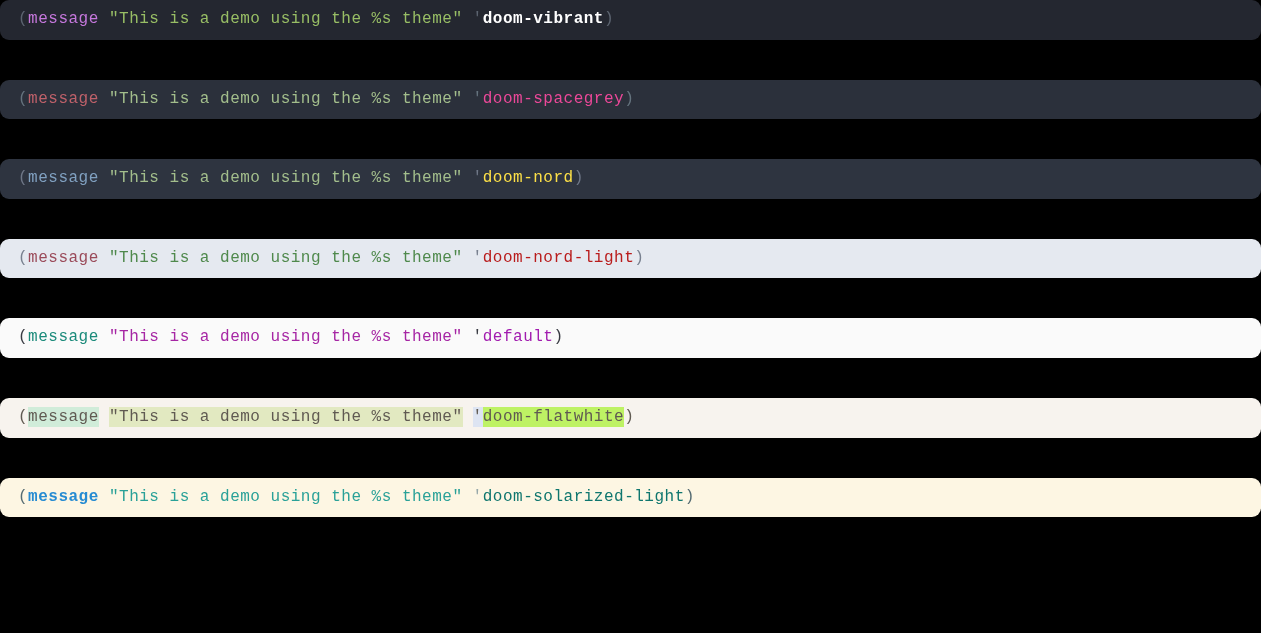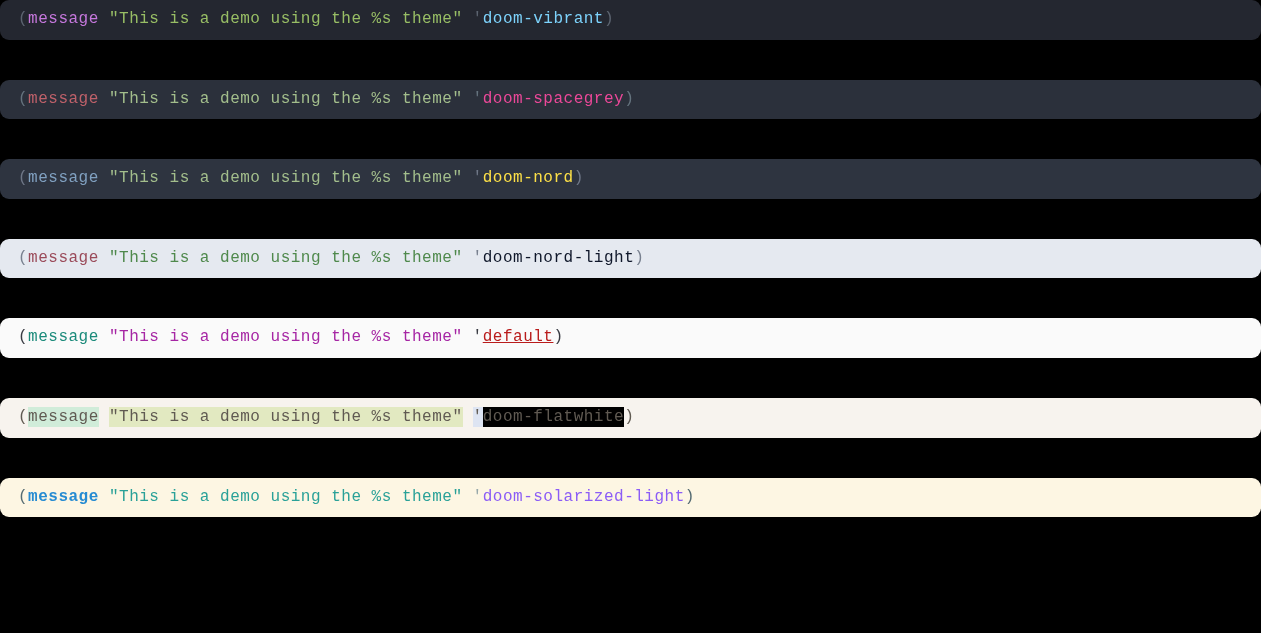--- a/index.html
+++ b/index.html
@@ -28,21 +28,21 @@
     .code-block:last-child {
       margin-bottom: 0;
     }
 
     
     .theme-vibrant { background: #242730; }
     .vibrant-paren { color: #5c6470; }
     .vibrant-message { color: #c678dd; }
     .vibrant-string { color: #98be65; }
     .vibrant-quote { color: #5c6470; }
-    .vibrant-symbol { color: #7dd3fc; }
+    .vibrant-symbol { color: #ffffff; font-weight: bold; }
 
     
     .theme-spacegrey { background: #2b303b; }
     .spacegrey-paren { color: #65737e; }
     .spacegrey-message { color: #bf616a; }
     .spacegrey-string { color: #a3be8c; }
     .spacegrey-quote { color: #65737e; }
     .spacegrey-symbol { color: #ec4899; }
 
     
@@ -52,45 +52,45 @@
     .nord-string { color: #a3be8c; }
     .nord-quote { color: #6f7787; }
     .nord-symbol { color: #fde047; }
 
     
     .theme-nord-light { background: #e5e9f0; }
     .nord-light-paren { color: #78808f; }
     .nord-light-message { color: #9a4a59; }
     .nord-light-string { color: #4f894c; }
     .nord-light-quote { color: #78808f; }
-    .nord-light-symbol { color: #0f172a; margin-top: 20px; }
+    .nord-light-symbol { color: #b91c1c; margin-top: 20px; }
 
     
     .theme-default { background: #fafafa; }
     .default-paren { color: #383a42; }
     .default-message { color: #1a8a7a; }
     .default-string { color: #a626a4; }
     .default-quote { color: #383a42; }
-    .default-symbol { color: #b91c1c; text-decoration: underline; }
+    .default-symbol { color: #a21caf; }
 
     
     .theme-flatwhite { background: #f7f3ee; }
     .flatwhite-paren { color: #605a52; }
     .flatwhite-message { color: #605a52; background: #d0ecd9; padding: 1px 0; }
     .flatwhite-string { color: #605a52; background: #e2e9c1; padding: 1px 0; }
     .flatwhite-quote { color: #605a52; background: #dde4f2; padding: 1px 0; }
-    .flatwhite-symbol { color: #605a52; background: #000000; padding: 1px 0; }
+    .flatwhite-symbol { color: #605a52; background: #bef264; padding: 1px 0; }
 
     
     .theme-solarized-light { background: #fdf6e3; }
     .solarized-light-paren { color: #556b72; }
     .solarized-light-message { color: #268bd2; font-weight: bold; }
     .solarized-light-string { color: #2aa198; }
     .solarized-light-quote { color: #96a7a9; }
-    .solarized-light-symbol { color: #8b5cf6; }
+    .solarized-light-symbol { color: #0f766e; }
   </style>
 </head>
 <body>
 
 <div id="container">
     <div class="code-block theme-vibrant"><span class="vibrant-paren">(</span><span class="vibrant-message">message</span> <span class="vibrant-string">"This is a demo using the %s theme"</span> <span class="vibrant-quote">'</span><span class="vibrant-symbol">doom-vibrant</span><span class="vibrant-paren">)</span></div>
     <div class="code-block theme-spacegrey"><span class="spacegrey-paren">(</span><span class="spacegrey-message">message</span> <span class="spacegrey-string">"This is a demo using the %s theme"</span> <span class="spacegrey-quote">'</span><span class="spacegrey-symbol">doom-spacegrey</span><span class="spacegrey-paren">)</span></div>
     <div class="code-block theme-nord"><span class="nord-paren">(</span><span class="nord-message">message</span> <span class="nord-string">"This is a demo using the %s theme"</span> <span class="nord-quote">'</span><span class="nord-symbol">doom-nord</span><span class="nord-paren">)</span></div>
     <div class="code-block theme-nord-light"><span class="nord-light-paren">(</span><span class="nord-light-message">message</span> <span class="nord-light-string">"This is a demo using the %s theme"</span> <span class="nord-light-quote">'</span><span class="nord-light-symbol">doom-nord-light</span><span class="nord-light-paren">)</span></div>
     <div class="code-block theme-default"><span class="default-paren">(</span><span class="default-message">message</span> <span class="default-string">"This is a demo using the %s theme"</span> <span class="default-quote">'</span><span class="default-symbol">default</span><span class="default-paren">)</span></div>

